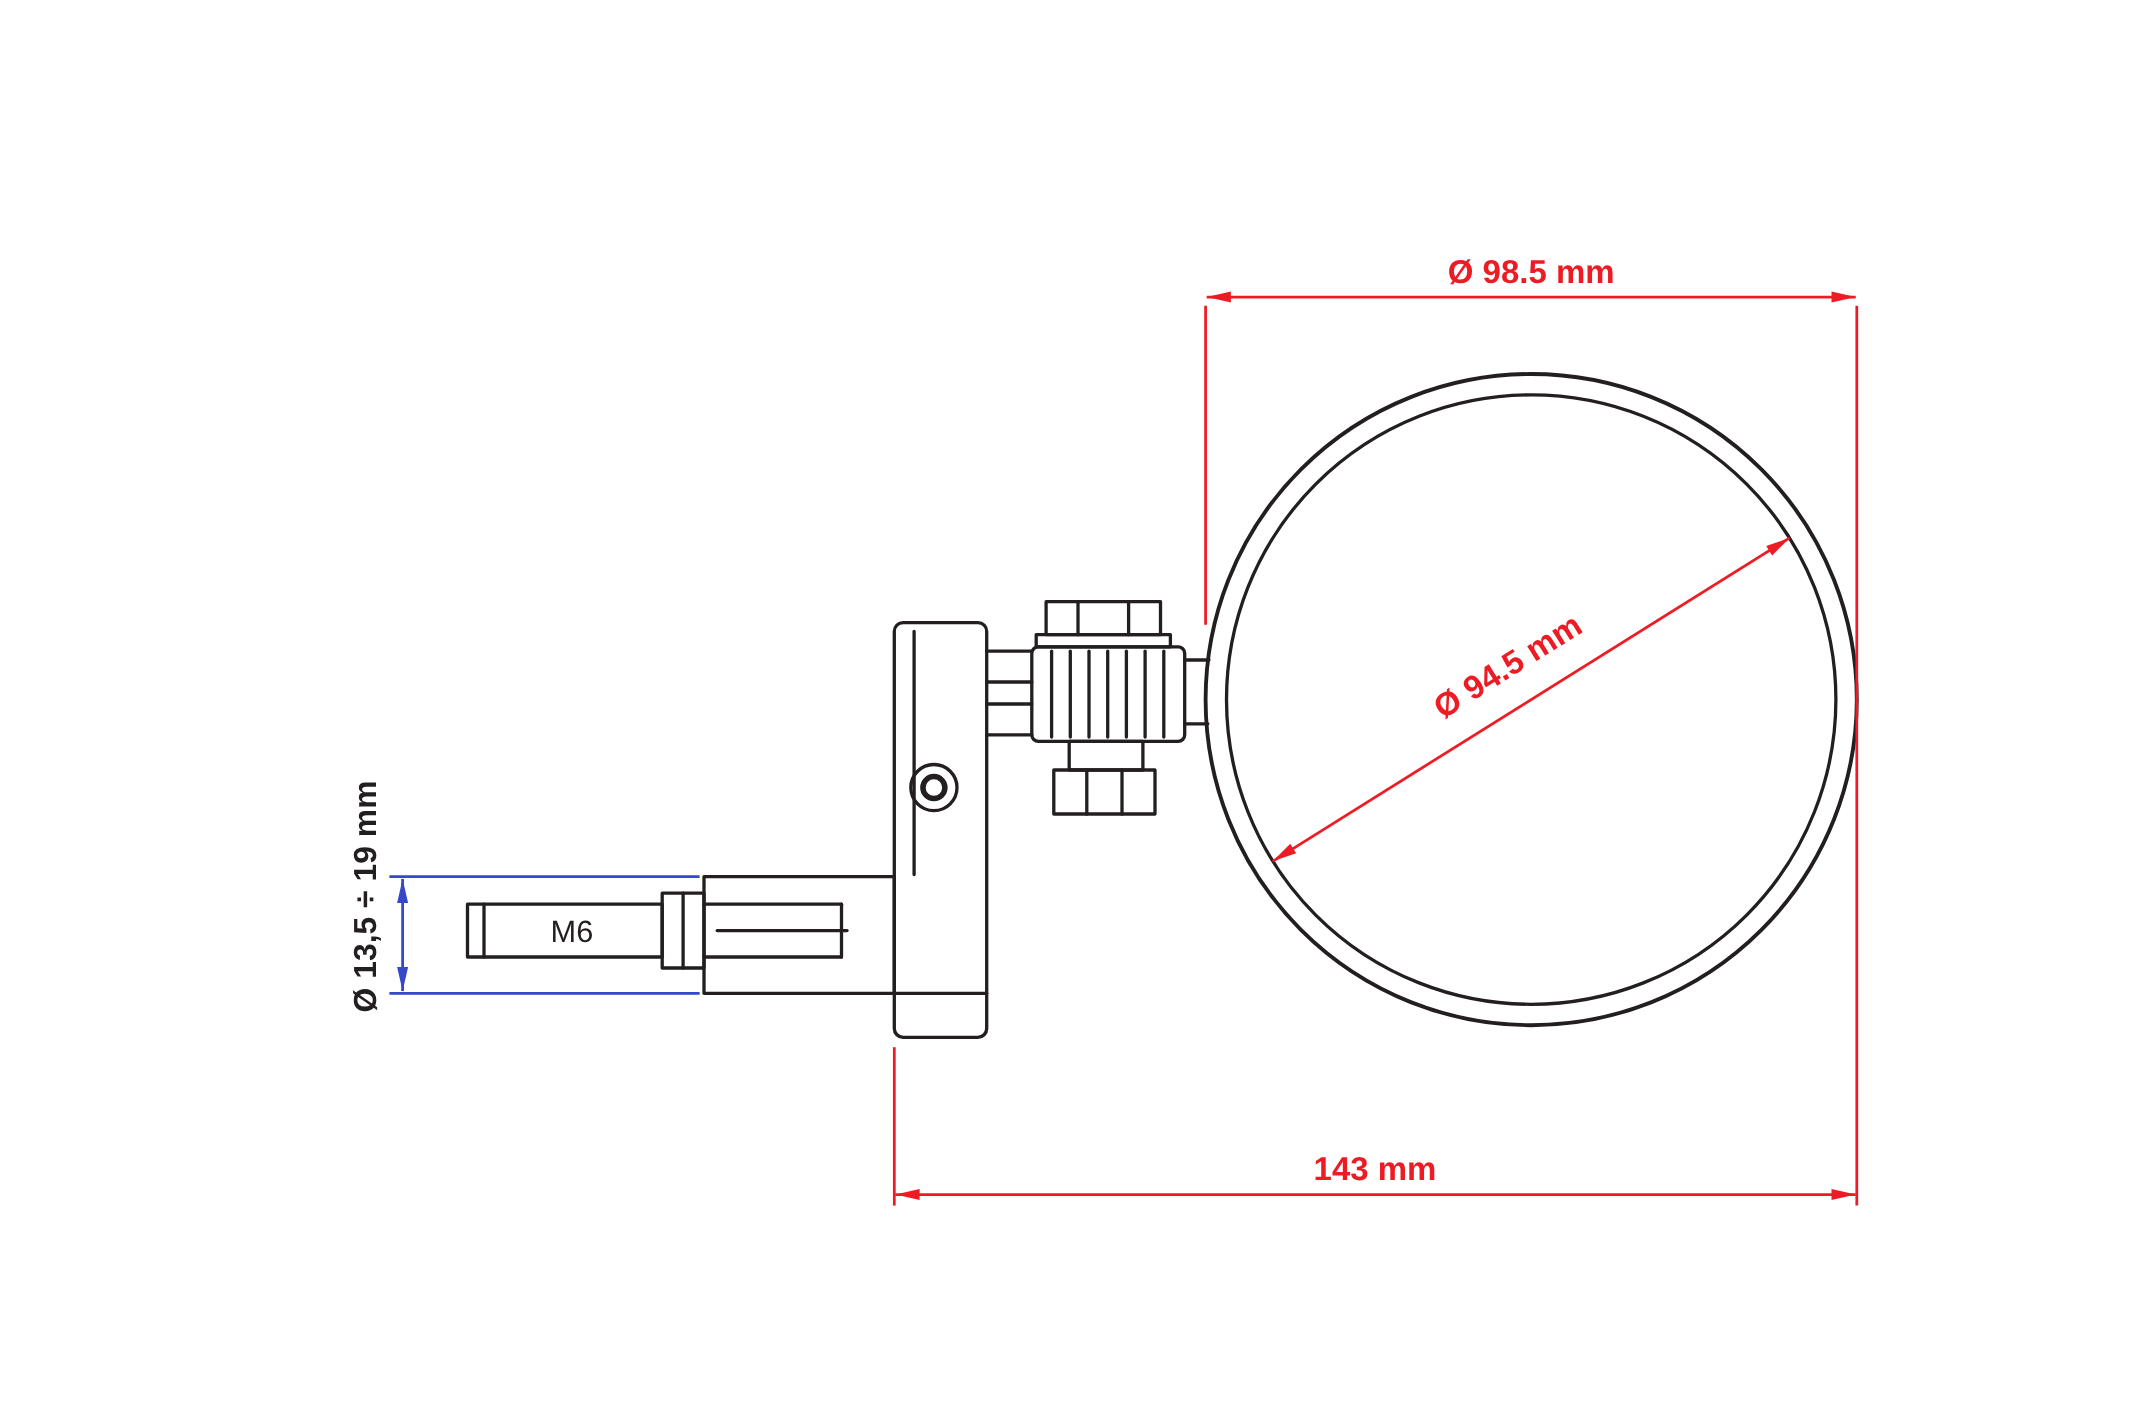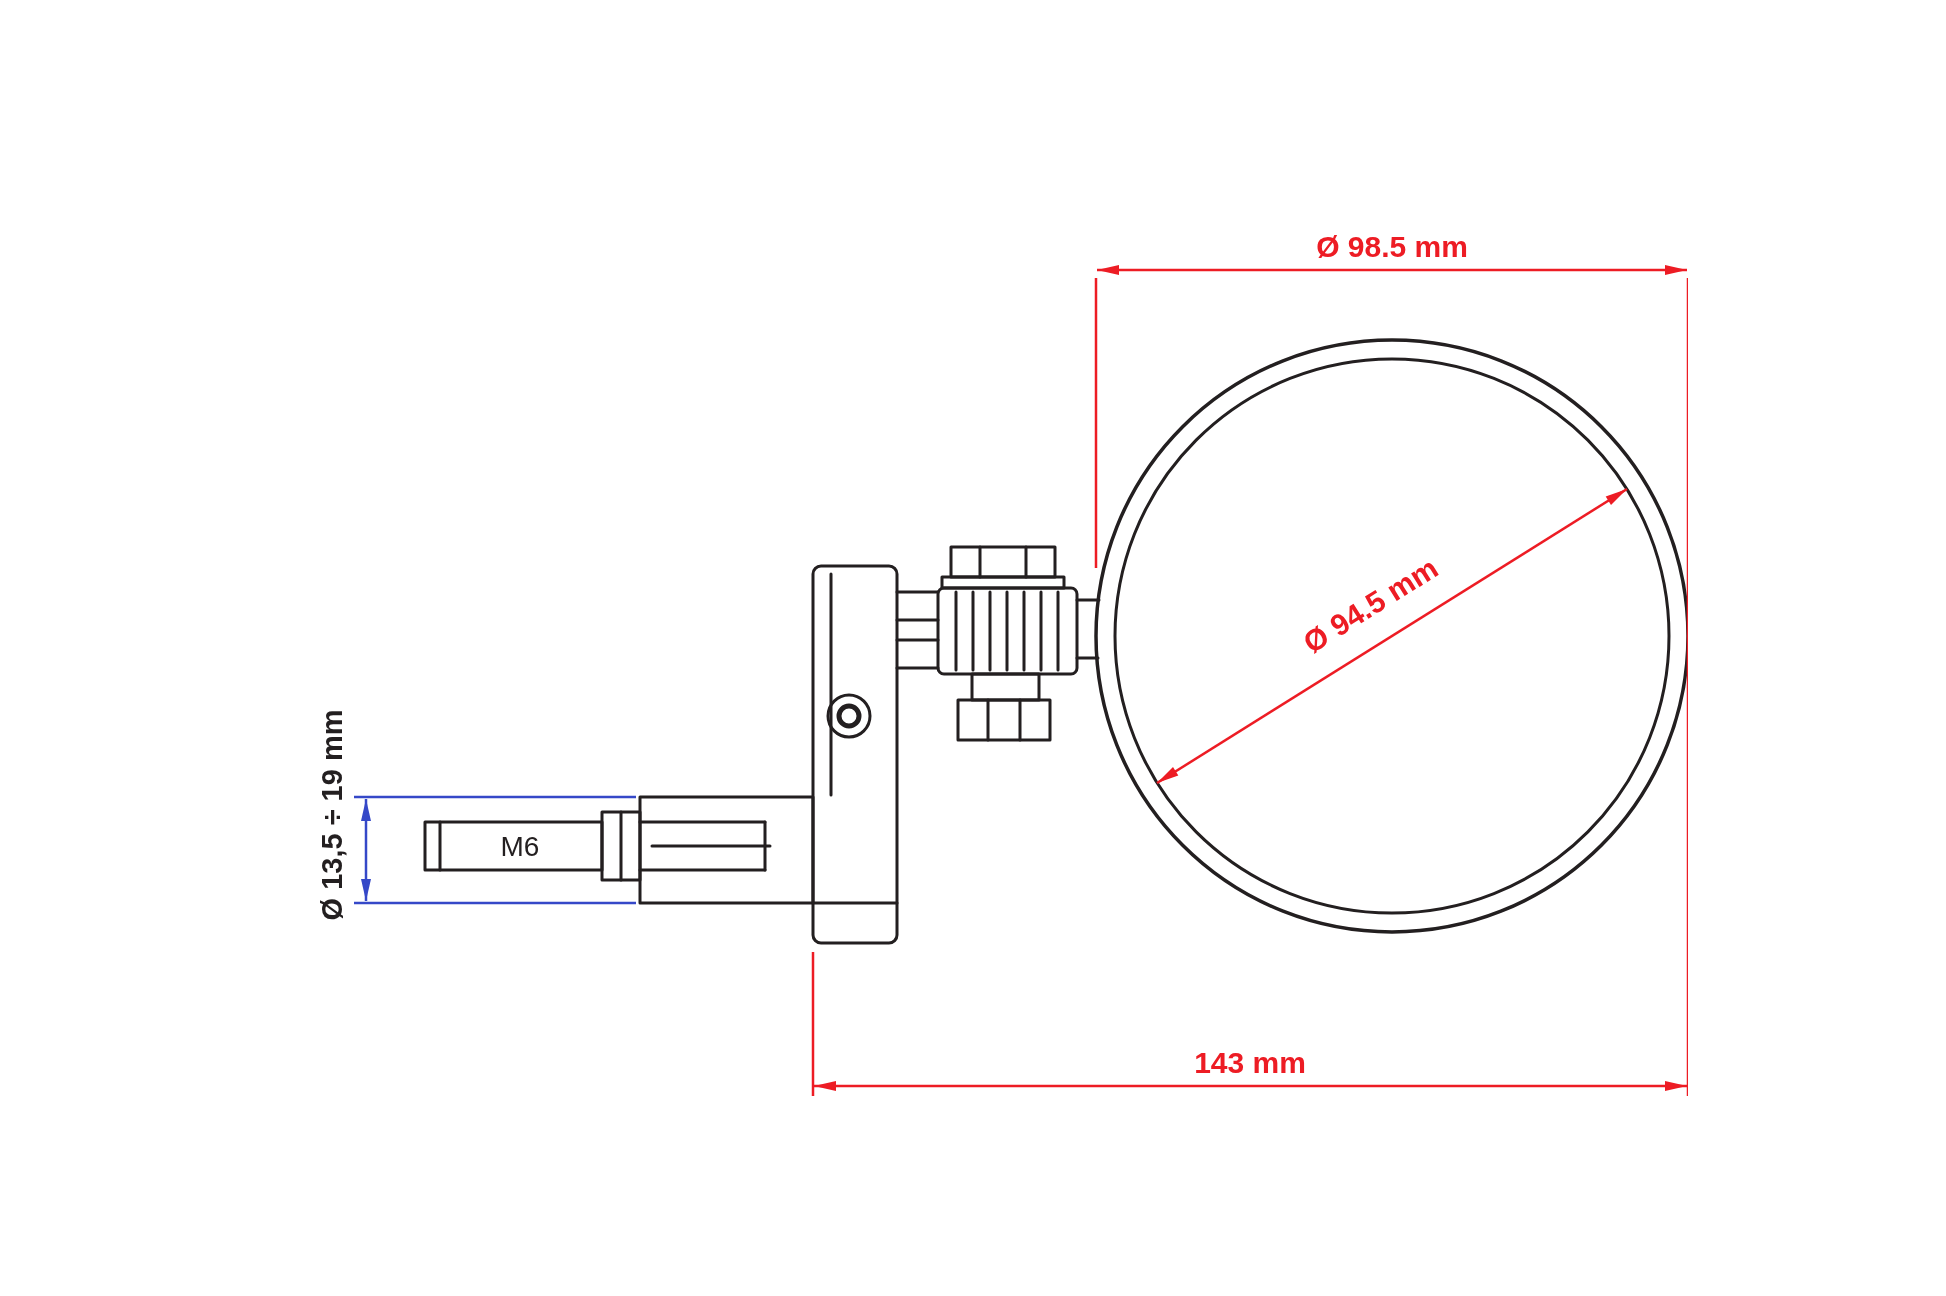--- a/index.html
+++ b/index.html
@@ -1,18 +1,18 @@
 <!DOCTYPE html>
 <html style="--red: #ed1c24; --blue: #3548c8; --black: #231f20; --background: #ffffff;"><head>
 <meta charset="utf-8">
 <style>
   html, body { margin: 0; padding: 0; background: #ffffff; }
   .canvas {
     position: relative;
-    width: 1688px;
+    width: 1946px;
     height: 1296px;
     background: var(--background, #ffffff);
     overflow: hidden;
   }
   svg { display: block; }
   .ink  { stroke: var(--black, #231f20); fill: none; stroke-width: 3; stroke-linecap: round; stroke-linejoin: round; }
   .thick { stroke-width: 3.5; }
   .dimr { stroke: var(--red, #ed1c24); fill: none; stroke-width: 2.5; }
   .dimb { stroke: var(--blue, #3548c8); fill: none; stroke-width: 2.5; }
   .fill-red  { fill: var(--red, #ed1c24); stroke: none; }

